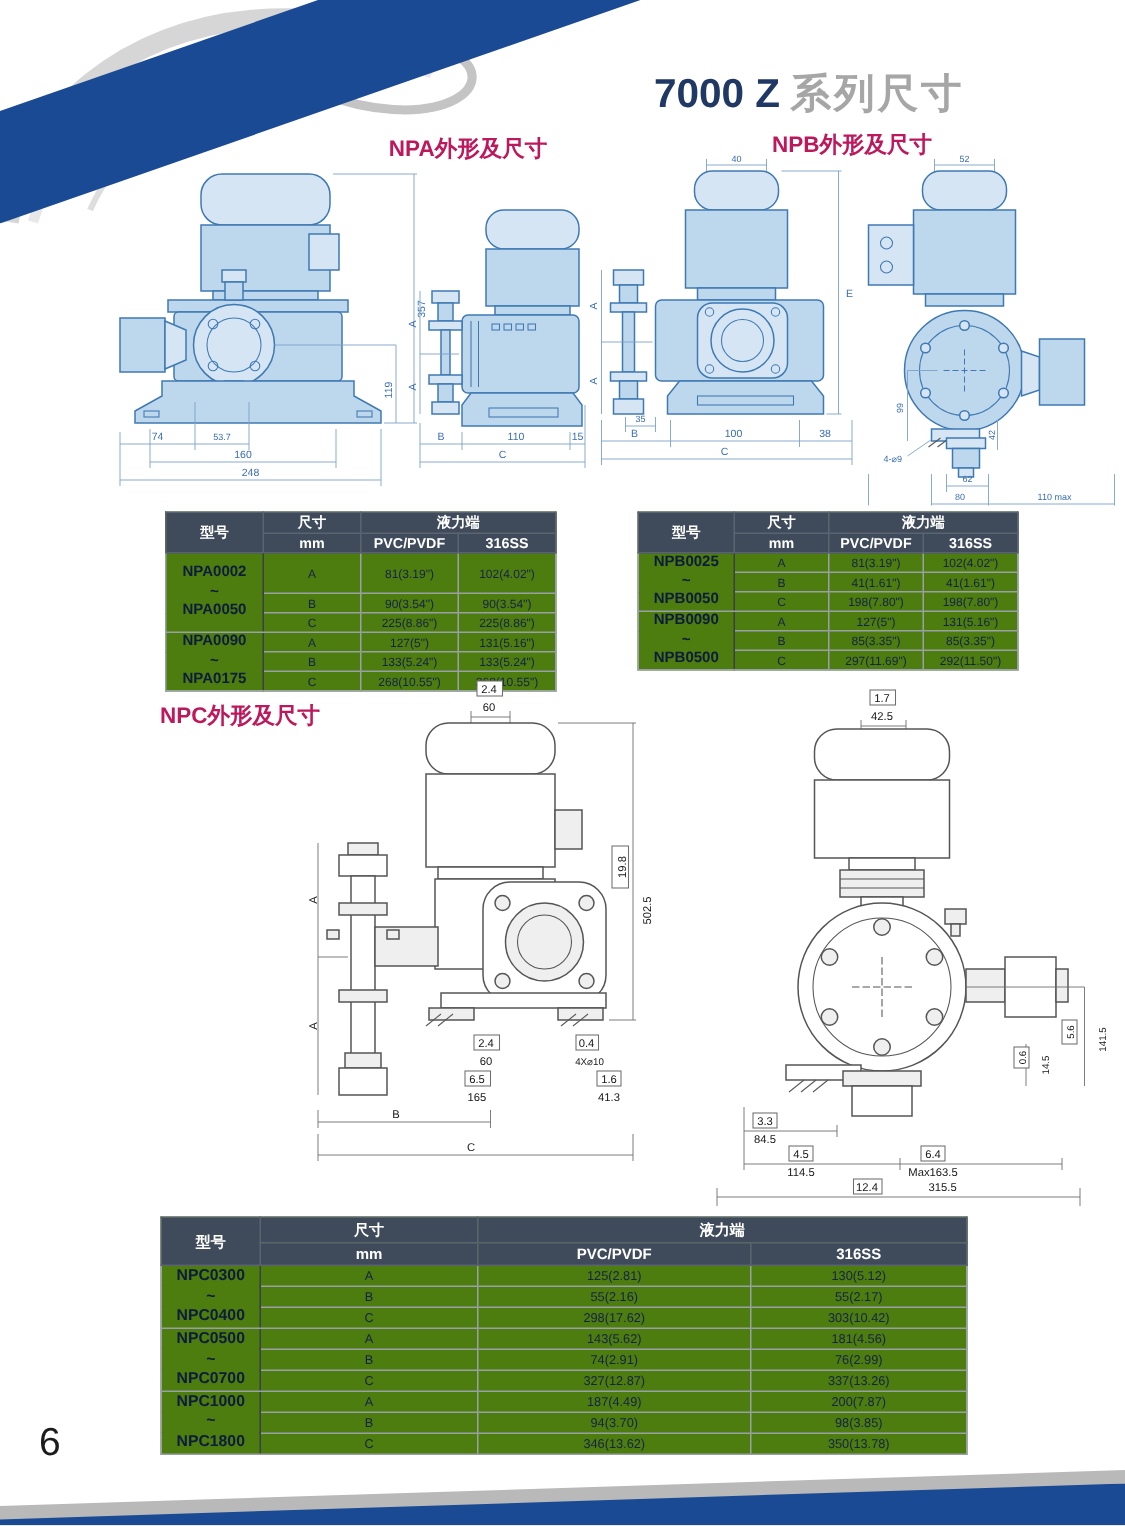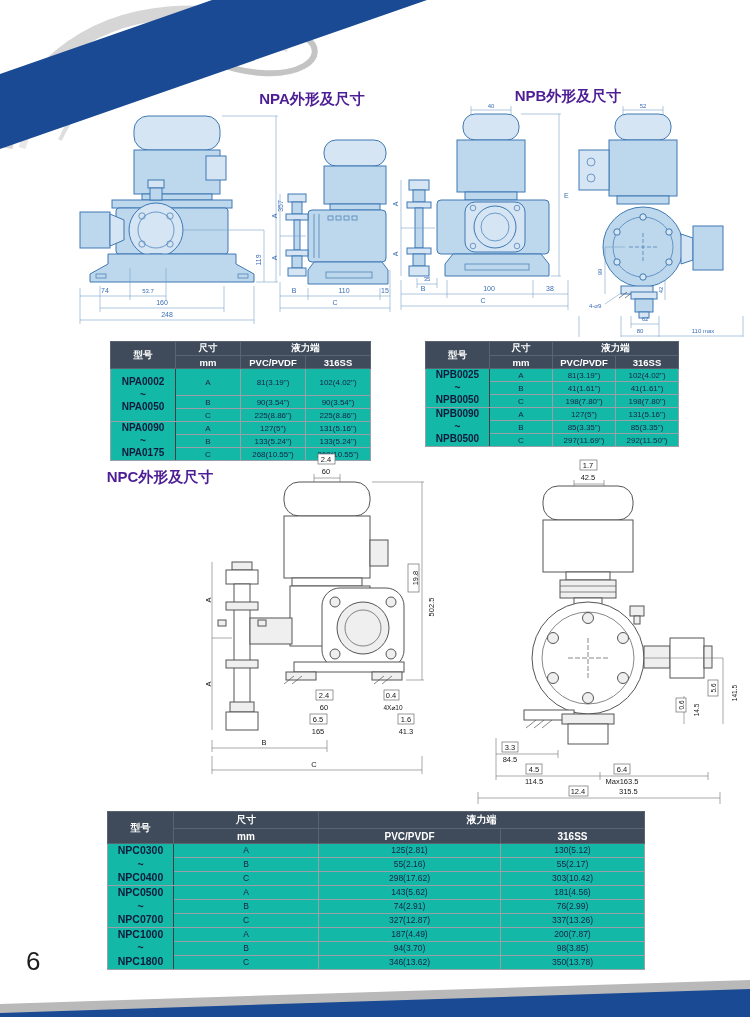--- a/index.html
+++ b/index.html
@@ -8,28 +8,28 @@
 
   
   .band-top{position:absolute;left:0;top:0;width:430px;height:150px;background:#1a4a94;
             clip-path:polygon(212px 0px,427px 0px,0px 149px,0px 74px);}
   .swirl{position:absolute;left:0;top:0;}
 
   
   .page-title{position:absolute;left:436px;top:44px;font-size:27px;font-weight:bold;
               color:#1f3864;white-space:nowrap;}
   .page-title .suffix{color:#a6a6a6;font-weight:600;margin-left:7px;letter-spacing:2px;}
-  .section-title{position:absolute;font-size:15px;font-weight:bold;color:#4c1d95;
+  .section-title{position:absolute;font-size:15px;font-weight:bold;color:#be185d;
                  width:160px;text-align:center;white-space:nowrap;}
   .st-npa{left:232px;top:90px;}
   .st-npb{left:488px;top:87px;}
   .st-npc{left:80px;top:468px;}
 
   
-  .spec-table{position:absolute;border-collapse:collapse;table-layout:fixed;background:#14b8a6;
+  .spec-table{position:absolute;border-collapse:collapse;table-layout:fixed;background:#4d7c0f;
               border:1.5px solid #3a4048;}
   .spec-table th{background:#3f4b5b;color:#ffffff;font-weight:bold;border:1px solid #5a6370;padding:0;}
   .spec-table td{border:1px solid #9aa0a8;color:#15224a;text-align:center;padding:0;}
   .spec-table tr.gstart td{border-top:1.5px solid #3a4048;}
   .spec-table td.model{font-weight:bold;color:#0d1b3d;border-right:1.5px solid #3a4048;}
   .small-t{width:260px;font-size:8px;}
   .small-t th{font-size:9.5px;}
   .small-t td.model{font-size:10px;line-height:1.25;}
   .big-t{width:537px;font-size:8.5px;}
   .big-t th{font-size:10px;}
@@ -65,20 +65,23 @@
 
   <svg class="swirl" width="360" height="150" viewBox="0 0 360 150">
     <path d="M6,148 C18,72 86,20 168,13 C228,8 282,24 306,38" stroke="#cfcfcf" stroke-width="13" fill="none" opacity="0.85"></path>
     <path d="M22,148 C40,86 100,40 176,31 C226,26 266,38 288,49" stroke="#e8e8e8" stroke-width="7" fill="none"></path>
     <path d="M306,38 C318,46 318,58 304,66 C282,78 244,74 214,62" stroke="#c4c4c4" stroke-width="6" fill="none"></path>
     <path d="M60,140 C80,95 128,60 184,52" stroke="#dedede" stroke-width="4" fill="none"></path>
   </svg>
 
   <div class="band-top"></div>
 
+  <div class="page-title">
+    <span>7000 Z</span><span class="suffix">系列尺寸</span>
+  </div>
 
   <div class="section-title st-npa">NPA外形及尺寸</div>
   <div class="section-title st-npb">NPB外形及尺寸</div>
   <div class="section-title st-npc">NPC外形及尺寸</div>
 
   <svg class="drawing" style="left:72px;top:110px;" width="320" height="228" viewBox="0 0 320 228">
     <defs>
       <pattern id="finA" width="7" height="8" patternUnits="userSpaceOnUse">
         <rect width="7" height="8" fill="#bdd7ec"></rect>
           <rect width="3" height="8" fill="#9cc0e0"></rect>

